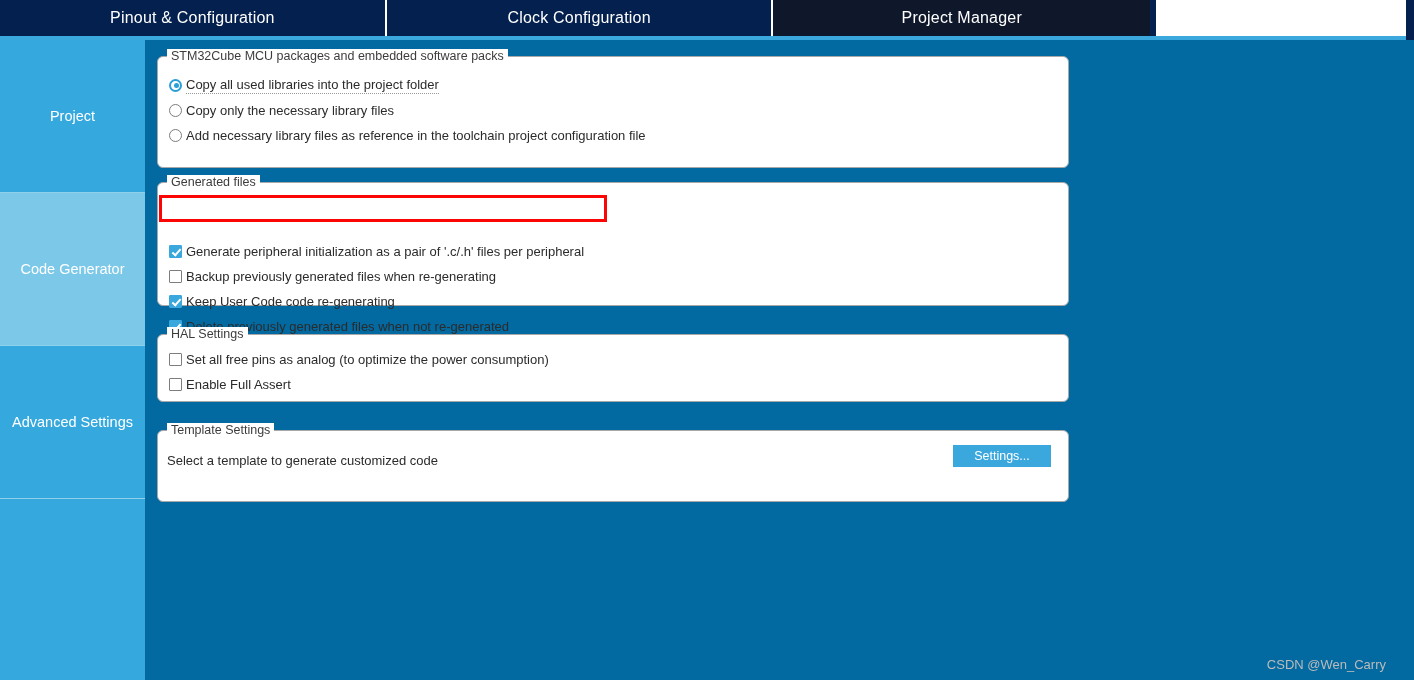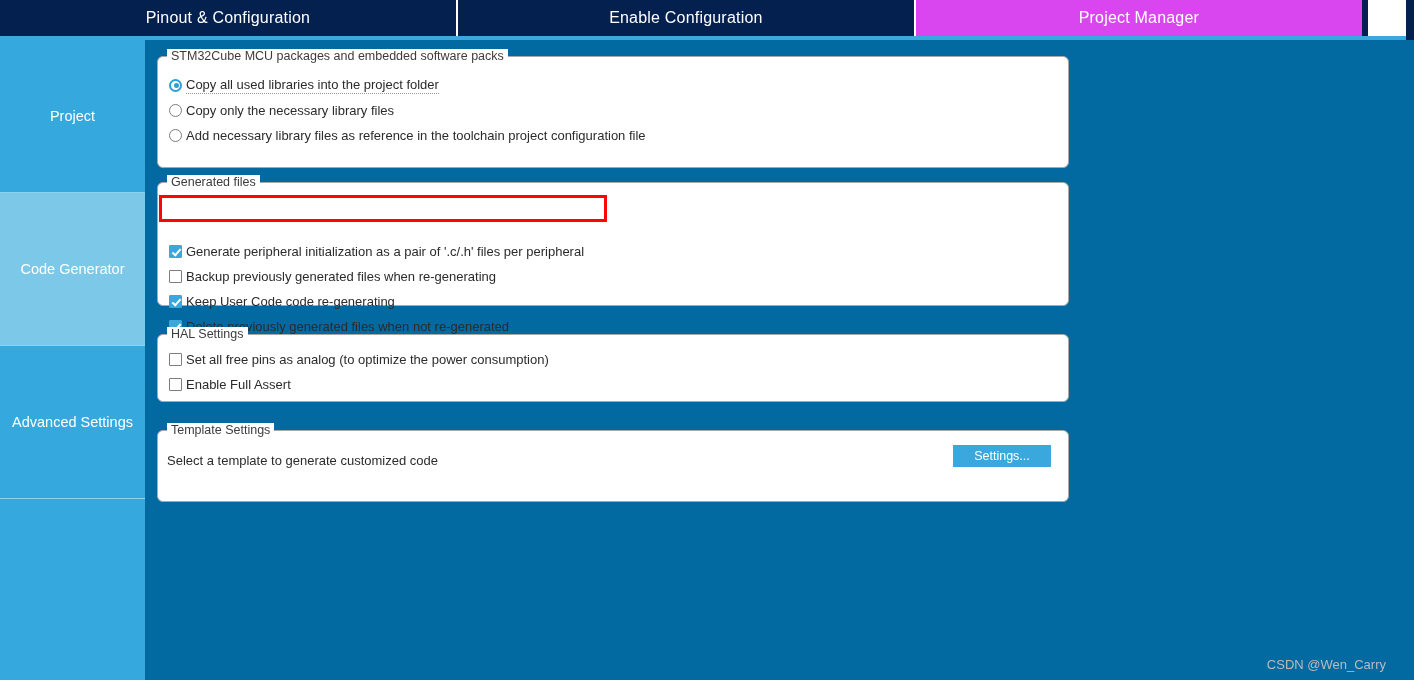--- a/index.html
+++ b/index.html
@@ -13,21 +13,21 @@
     position: relative;
     overflow: hidden;
     font-family: "Liberation Sans", sans-serif;
     -webkit-font-smoothing: antialiased;
   }
 
   
   .tabbar {
     position: absolute;
     left: 0; top: 0;
-    width: 1368px;
+    width: 1156px;
     height: 36px;
     background: #04204f;
     display: flex;
     align-items: center;
   }
   .tab {
     height: 36px;
     display: flex;
     align-items: center;
     justify-content: center;
@@ -35,21 +35,21 @@
     font-size: 16px;
     letter-spacing: 0.2px;
     background: #04204f;
     box-sizing: border-box;
     user-select: none;
   }
   .tab.t1 { width: 470px; border-right: 2px solid #ffffff; }
   .tab.t2 { width: 470px; border-right: 2px solid #ffffff; }
   .tab.t3 {
     width: 464px;
-    background: #d946ef;
+    background: #0f172a;
     border-right: 6px solid #04204f;
   }
   .tabbar-underline {
     position: absolute;
     left: 0; top: 36px;
     width: 1406px;
     height: 4px;
     background: #3aa7dd;
   }
   .tabbar-rightcap {
@@ -238,21 +238,21 @@
   }
 </style>
 </head>
 <body>
 
 <div class="tabbar">
   <div class="tab t1">
     <span>Pinout &amp; Configuration</span>
   </div>
   <div class="tab t2">
-    <span>Enable Configuration</span>
+    <span>Clock Configuration</span>
   </div>
   <div class="tab t3">
     <span>Project Manager</span>
   </div>
 </div>
 <div class="tabbar-underline"></div>
 <div class="tabbar-rightcap"></div>
 
 <div class="sidebar">
   <div class="side-item i0">

